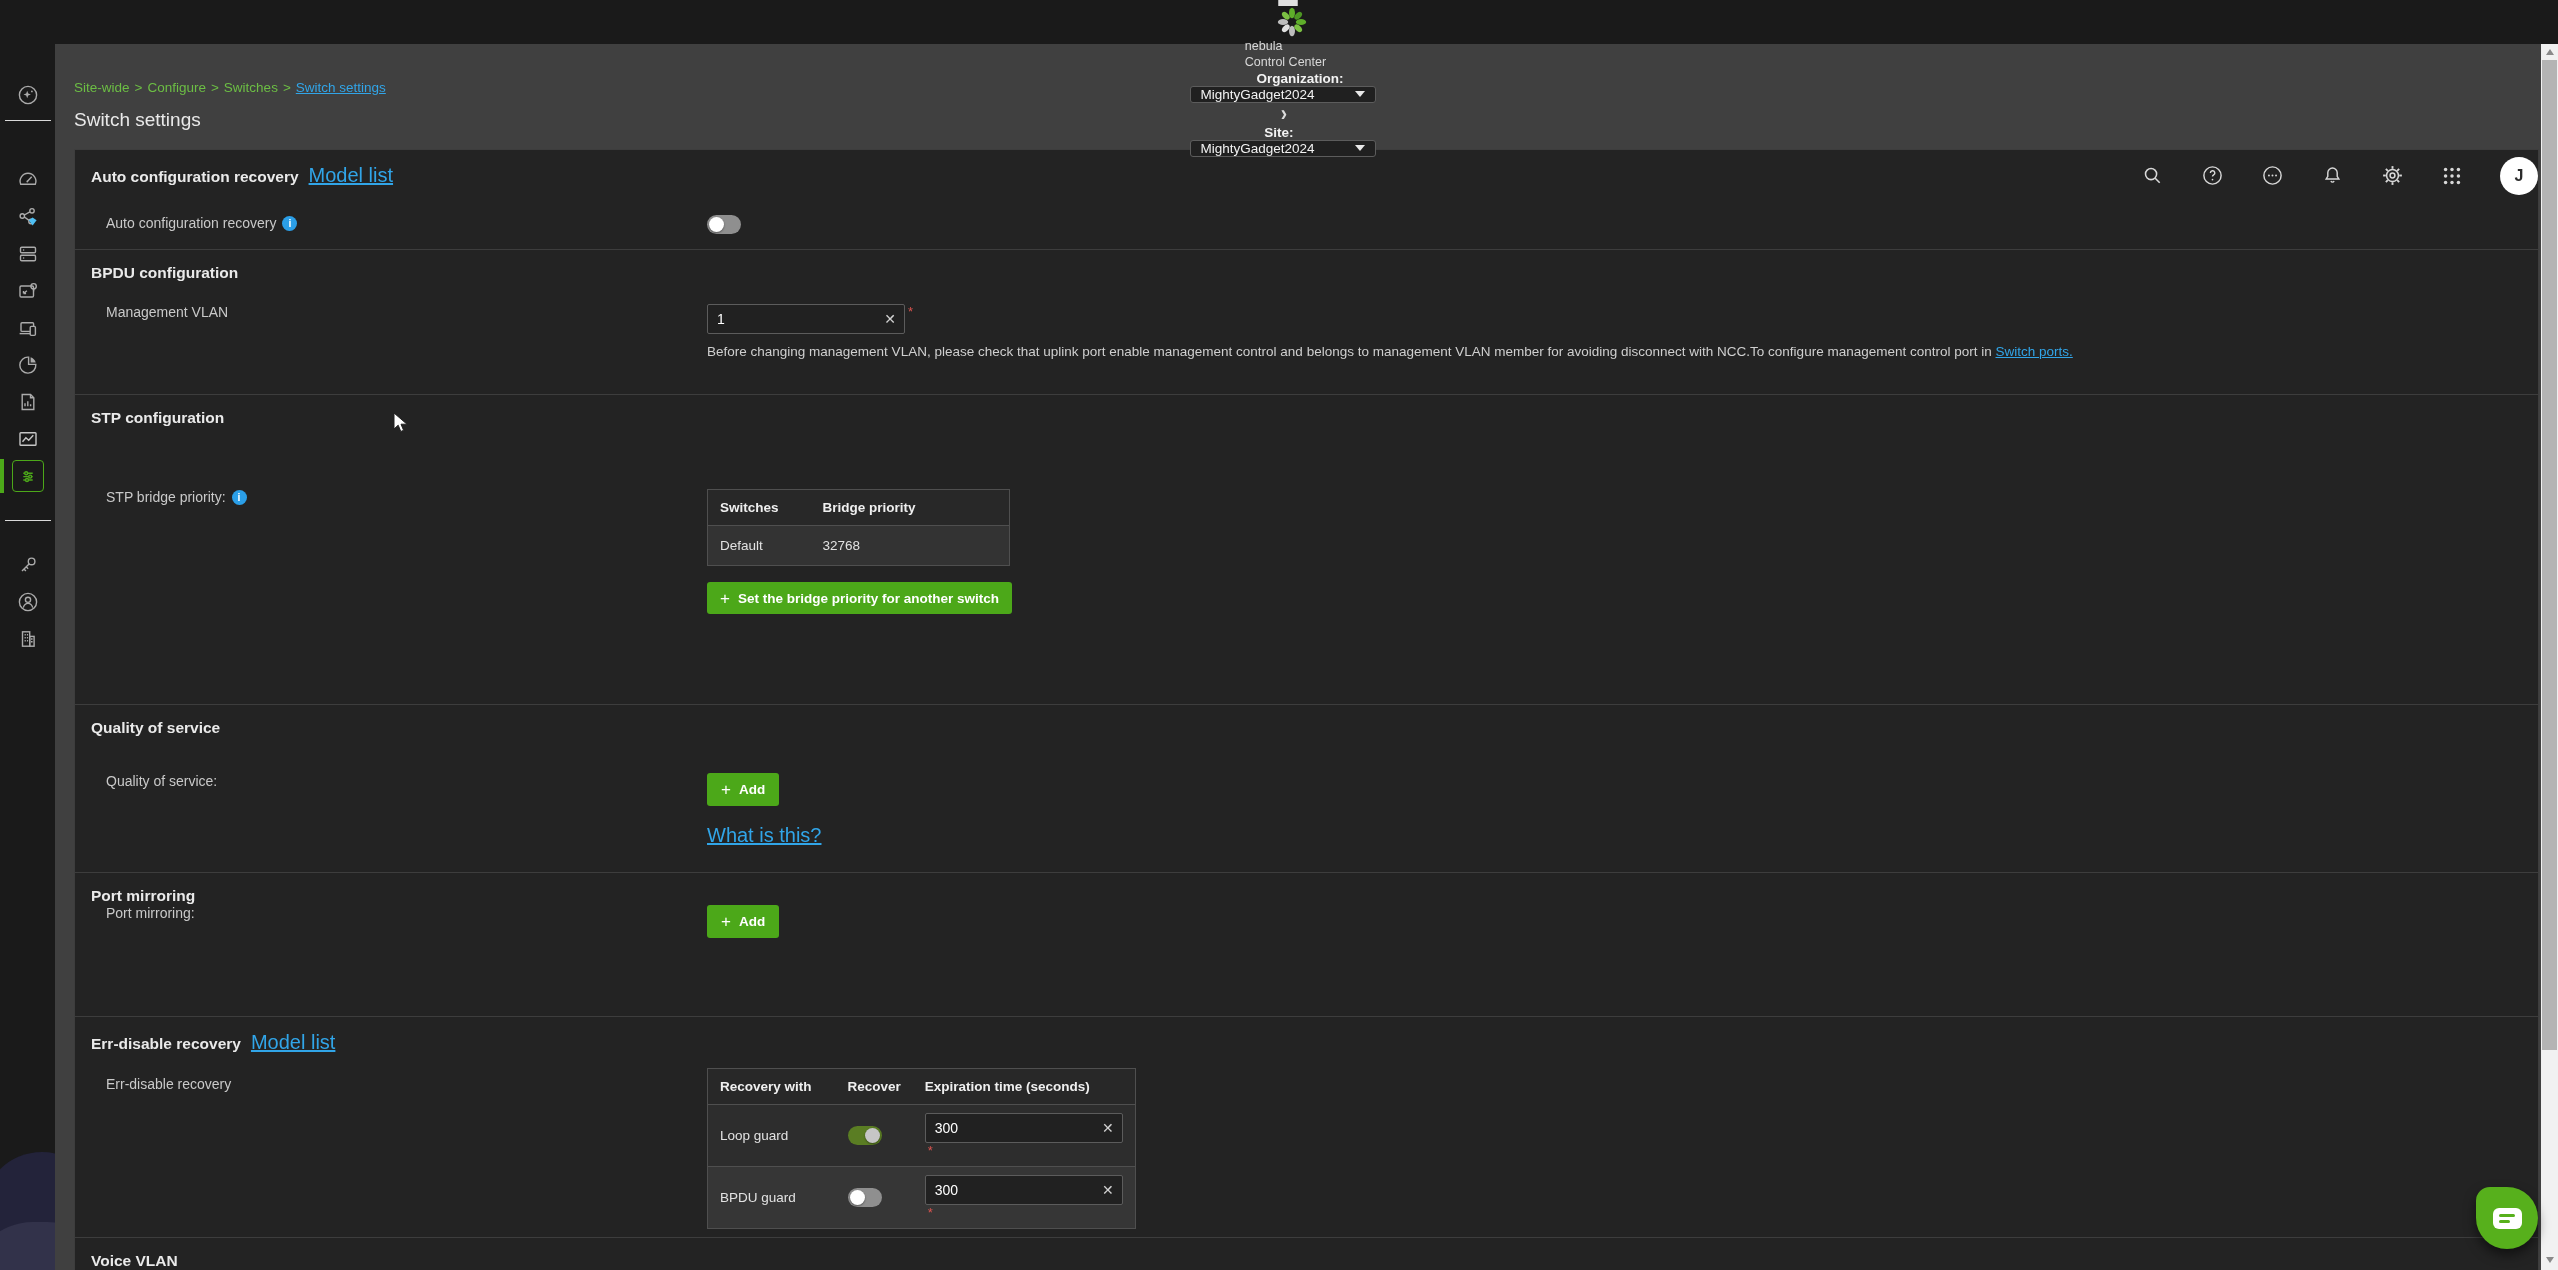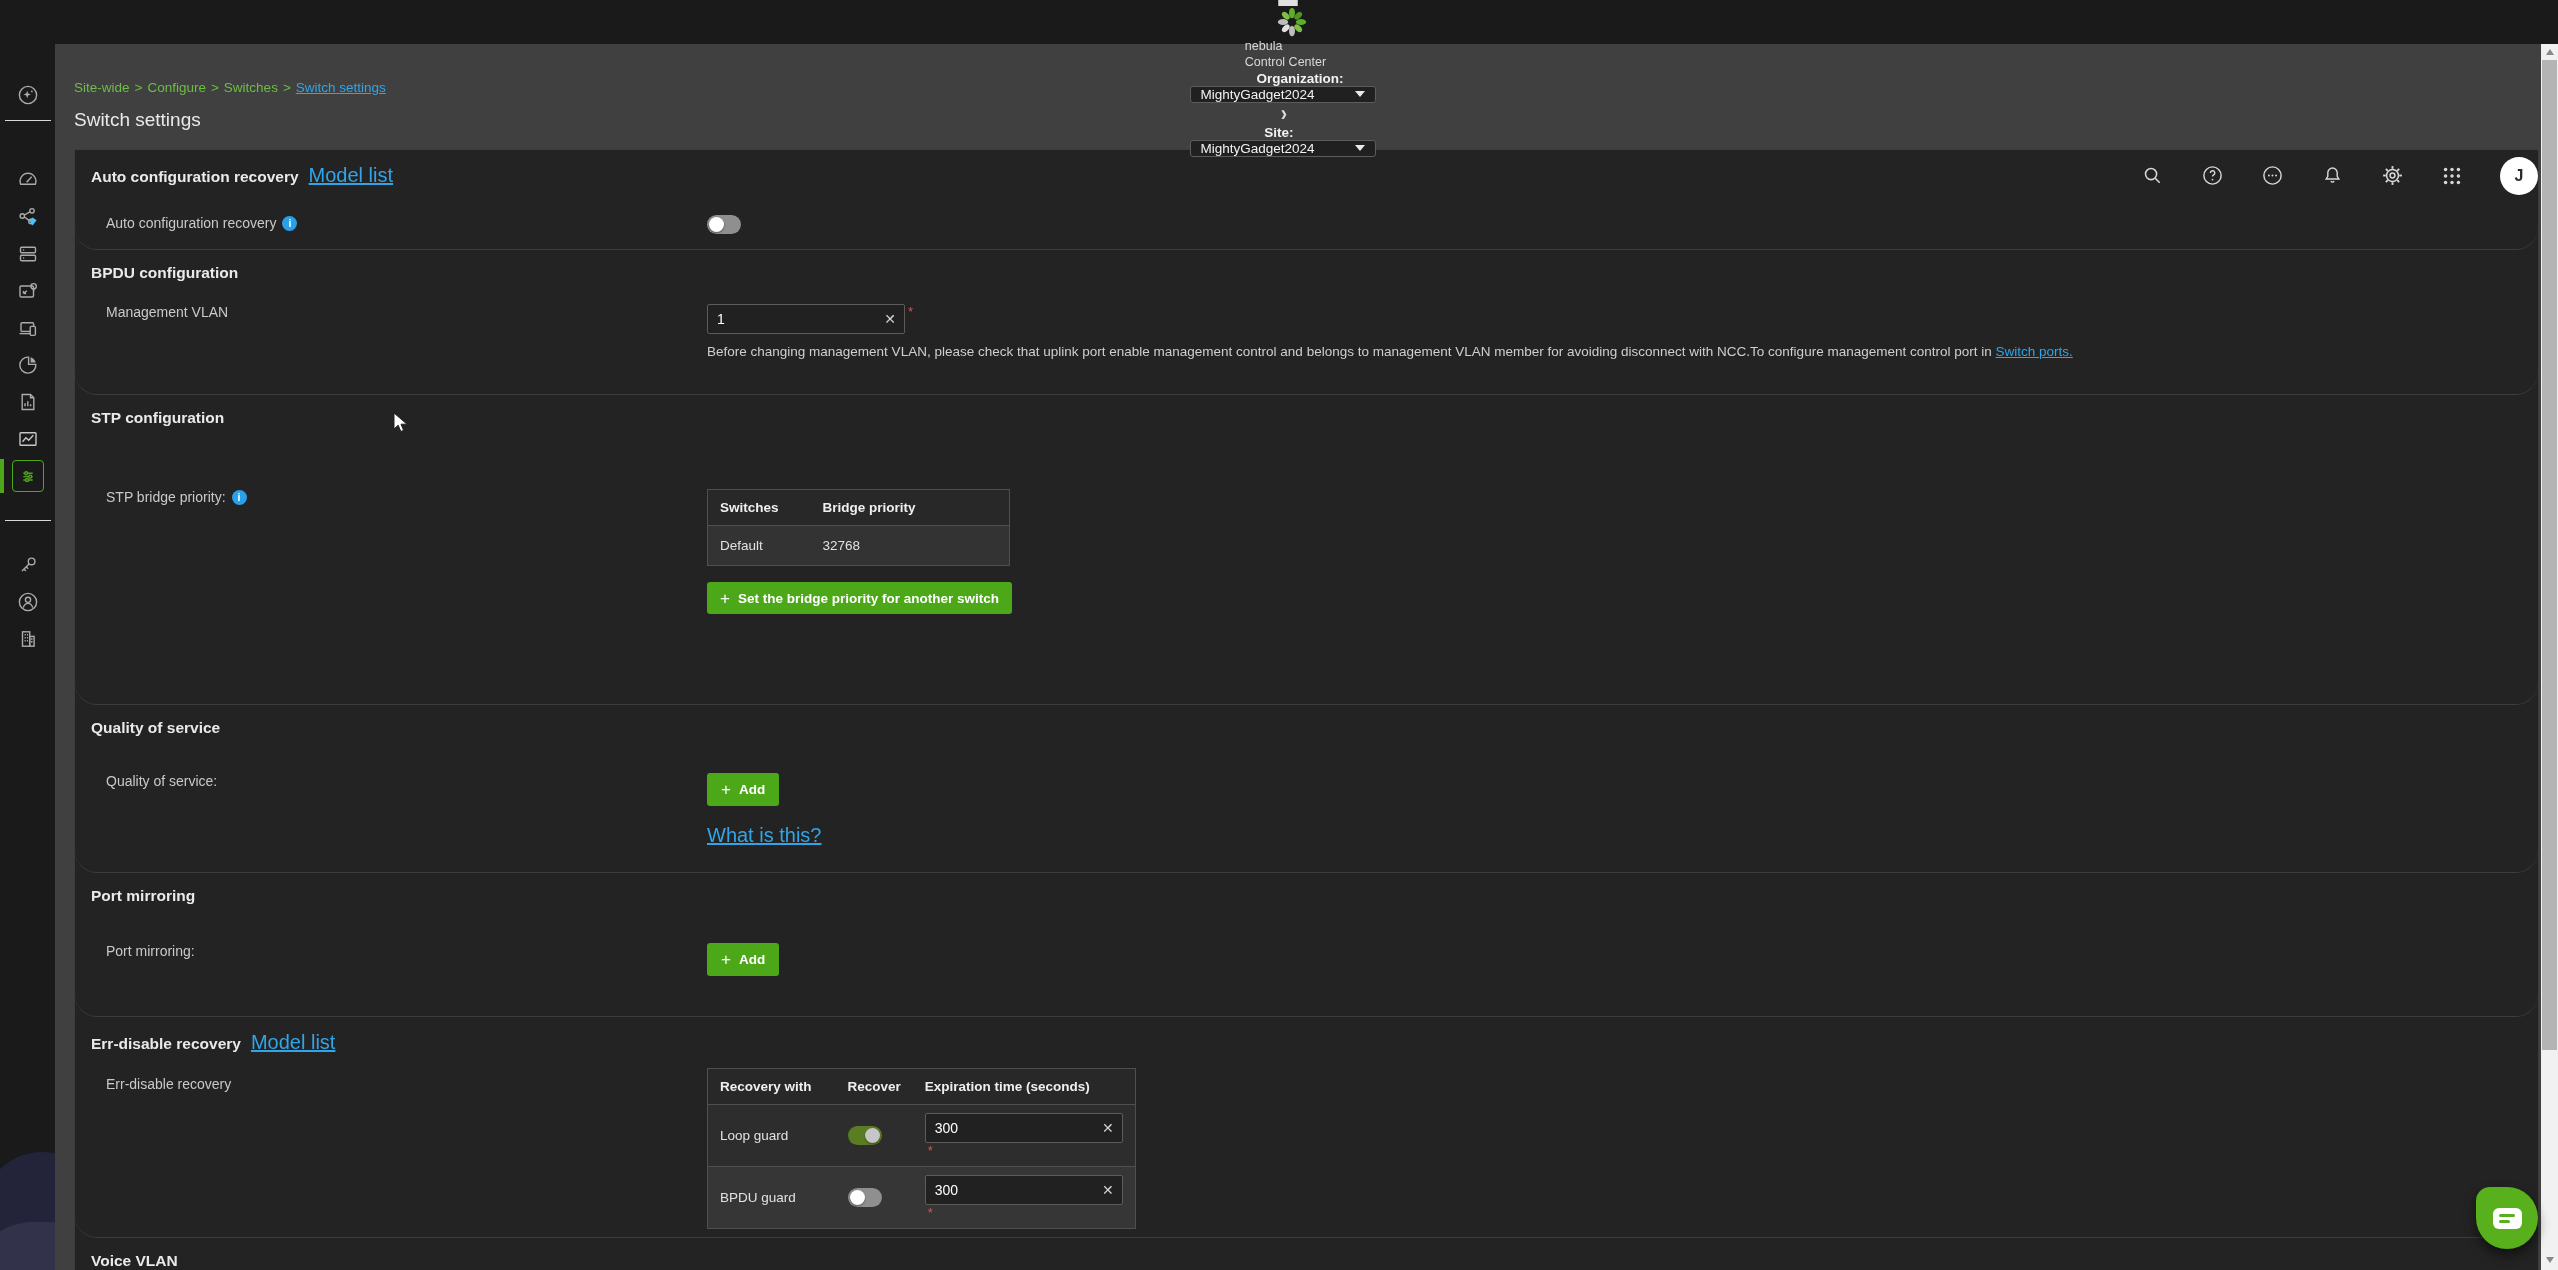--- a/index.html
+++ b/index.html
@@ -44,21 +44,21 @@
   .tri-down { width:0; height:0; border-left:4.5px solid transparent; border-right:4.5px solid transparent; border-top:6px solid #8a8a8a; }
 
   
   .content { position:absolute; top:44px; left:55px; width:2486px; height:1226px; background:#404040; padding-left:19px; }
   .breadcrumb { padding-top:36px; font-size:13.5px; color:#6cbe44; }
   .breadcrumb .sep { margin:0 5px; }
   .bc-link { color:#31a5e8; text-decoration:underline; cursor:pointer; }
   .page-title { margin-top:14px; font-size:19px; color:#e9e9e9; }
   .panel { margin-top:18px; margin-right:2px; background:#232323; border:1px solid #3d3d3d; }
 
-  .section { border-bottom:1px solid #3d3d3d; padding:14px 16px 12px; position:relative;border-radius:22px; }
+  .section { border-bottom:1px solid #3d3d3d; padding:14px 16px 12px; position:relative; }
   .s1 { height:100px; } .s2 { height:145px; } .s3 { height:310px; } .s4 { height:168px; } .s5 { height:144px; } .s6 { height:221px; } .s7 { height:60px; border-bottom:none; }
   .sec-head { display:flex; align-items:baseline; gap:10px; }
   .sec-head h2 { font-size:15.5px; font-weight:bold; color:#eaeaea; }
   .link { color:#31a5e8; text-decoration:underline; cursor:pointer; font-size:20px; }
   .frow { display:flex; align-items:flex-start; }
   .flabel { width:616px; flex-shrink:0; padding-left:15px; color:#c9c9c9; font-size:14px; display:flex; align-items:center; gap:6px; }
   .info { width:15px; height:15px; border-radius:50%; background:#2b9fe8; color:#fff; font-size:10.5px; font-weight:bold; display:inline-flex; align-items:center; justify-content:center; flex-shrink:0; cursor:pointer; }
 
   .toggle { width:34px; height:19px; border-radius:10px; position:relative; cursor:pointer; flex-shrink:0; }
   .toggle::after { content:""; position:absolute; width:15px; height:15px; border-radius:50%; background:#fff; top:2px; left:2px; box-shadow:0 1px 2px rgba(0,0,0,.4); }
@@ -413,21 +413,21 @@
           </button>
           <span class="link">What is this?</span>
         </div>
       </div>
     </div>
 
     <div class="section s5">
       <div class="sec-head">
           <h2>Port mirroring</h2>
         </div>
-      <div class="frow" style="margin-top:38px;">
+      <div class="frow" style="">
         <div class="flabel">
             <span>Port mirroring:</span>
           </div>
         <button class="gbtn addbtn">
           <span class="plus">+</span>
           <span>Add</span>
         </button>
       </div>
     </div>
 

